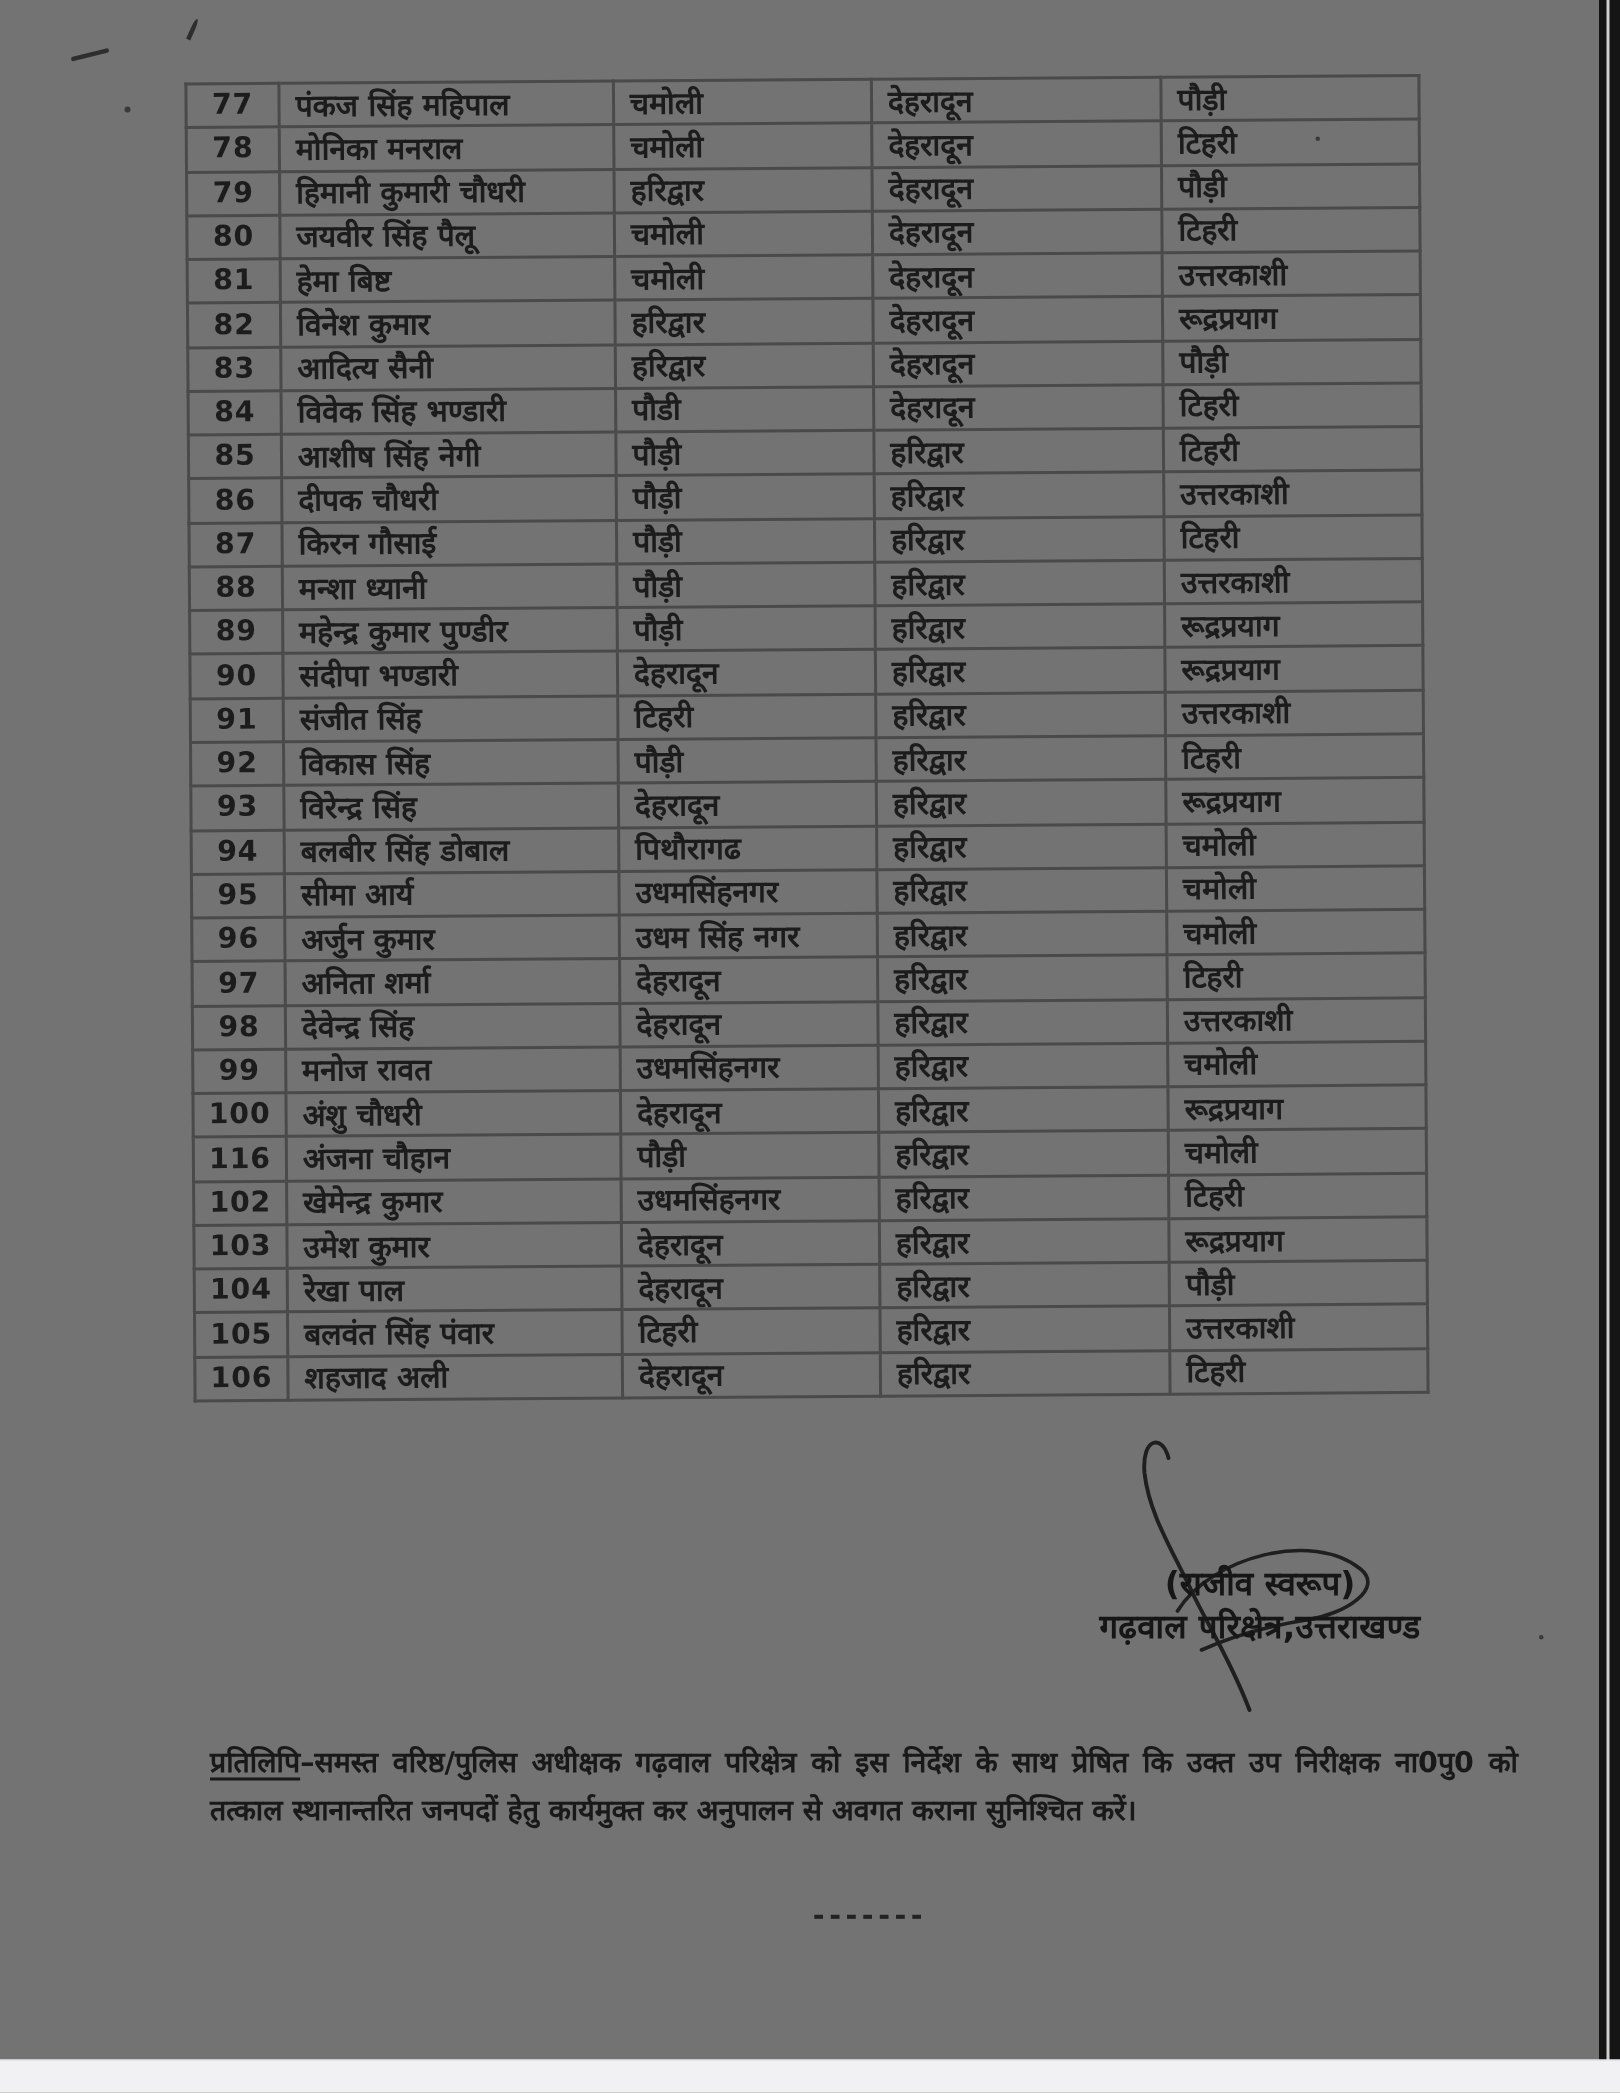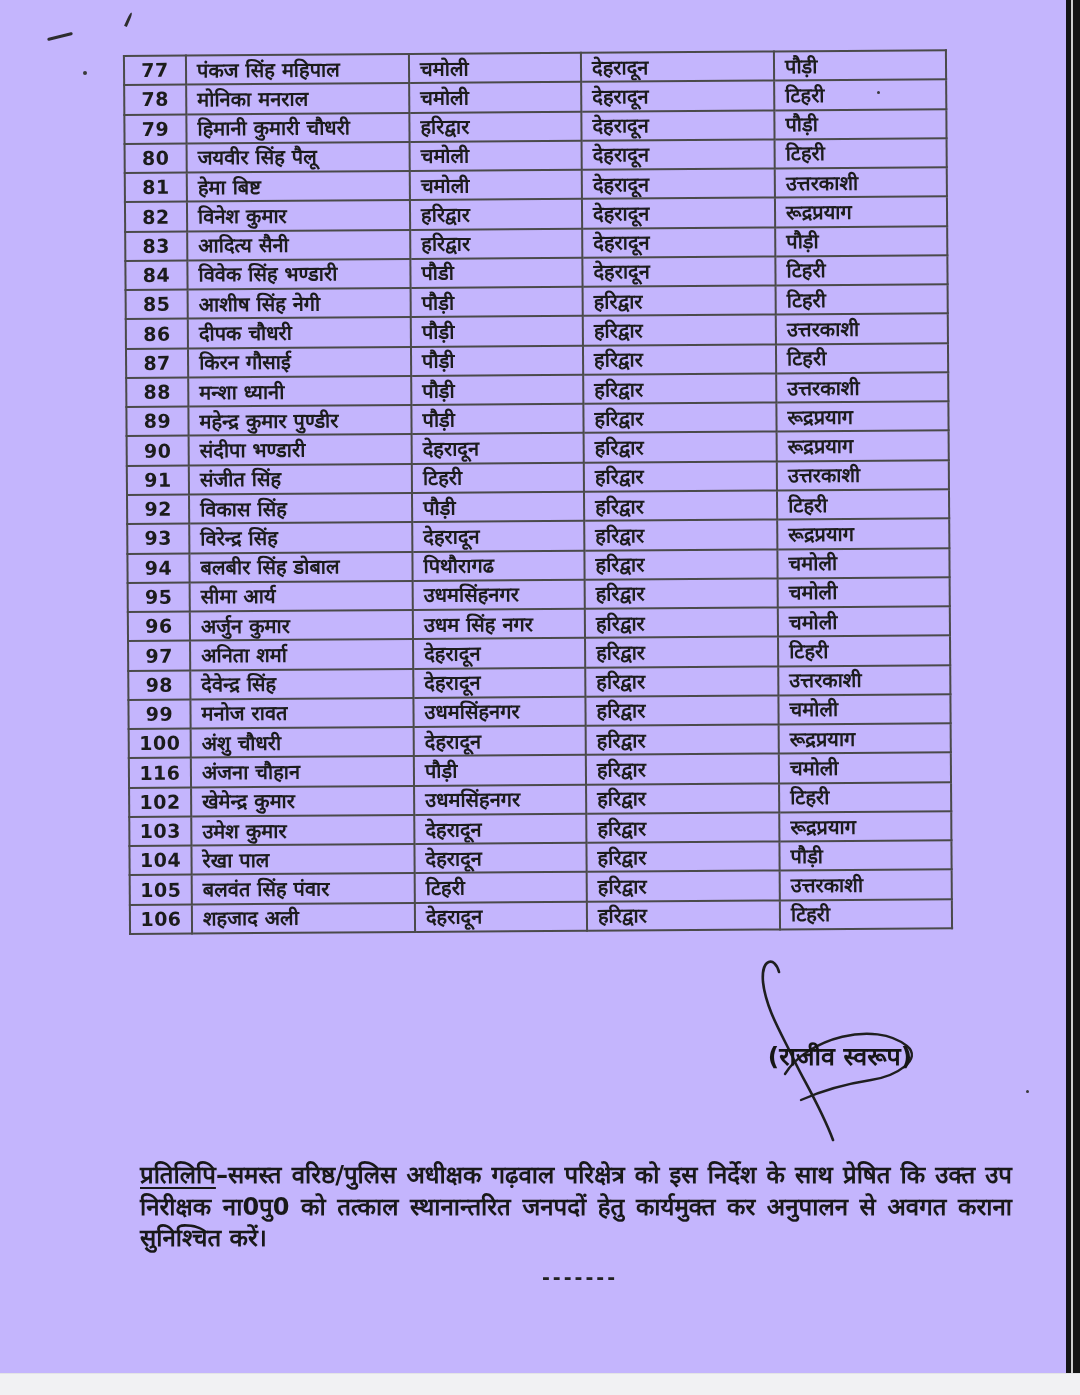--- a/index.html
+++ b/index.html
@@ -2,21 +2,21 @@
 <html><head>
 <meta charset="utf-8">
 <style>
   html,body{margin:0;padding:0;}
   body{
     width:1080px;height:1395px;position:relative;overflow:hidden;
     background:#ffffff;
     font-family:"DejaVu Sans","Liberation Sans",sans-serif;
     color:#1b1b1b;
   }
-  .page{position:absolute;inset:0;background:#c4b5fd;}
+  .page{position:absolute;inset:0;background:#737373;}
 
   
   .table-wrap{
     position:absolute;left:126px;top:55px;width:822px;height:880px;
     transform:rotate(-0.4deg);transform-origin:left center;
   }
   table.roster{
     border-collapse:collapse;table-layout:fixed;
     width:822px;height:880px;
   }
@@ -30,29 +30,29 @@
   table.roster td:first-child{
     text-align:center;padding:0 4px;font-size:19px;letter-spacing:0.5px;
   }
   col.c-sno{width:62px;} col.c-name{width:223px;}
   col.c-d1{width:172px;} col.c-d2{width:193px;} col.c-d3{width:172px;}
 
   
   .sig-svg{position:absolute;left:725px;top:952px;width:240px;height:190px;}
   .sig-block{
     position:absolute;left:690px;top:1042px;width:300px;
-    text-align:center;font-weight:700;font-size:25px;line-height:29px;
+    text-align:center;font-weight:700;font-size:22px;line-height:29px;
     color:#161616;
   }
   .sig-block .wide{letter-spacing:0.2px;}
 
   
   .para{
     position:absolute;left:140px;width:872px;
-    font-size:24px;font-weight:600;line-height:31.5px;
+    font-size:19px;font-weight:600;line-height:31.5px;
     text-align:justify;color:#191919;
   }
   .para .lead{
     text-decoration:underline;text-underline-offset:4px;text-decoration-thickness:2px;
     font-weight:700;
   }
   .para1{top:1160px;}
   .para2{top:1306px;text-align:left;}
   .divider{
     position:absolute;left:500px;top:1266px;width:160px;text-align:center;
@@ -306,20 +306,21 @@
     </table>
   </div>
 
   <svg class="sig-svg" viewBox="0 0 240 190">
     <path d="M 54,20 C 50,4 36,6 38,30 C 41,58 58,84 70,110 C 79,129 96,156 108,188" fill="none" stroke="#1f1f1f" stroke-width="2.6" stroke-linecap="round"></path>
     <path d="M 60,122 C 82,86 150,68 182,94 C 198,107 172,124 146,128 C 120,132 94,140 76,148" fill="none" stroke="#1f1f1f" stroke-width="2.4" stroke-linecap="round"></path>
   </svg>
 
   <div class="sig-block">
     <div>(राजीव स्वरूप)</div>
+    <div class="wide">गढ़वाल परिक्षेत्र,उत्तराखण्ड</div>
   </div>
 
   <div class="para para1">
     <span class="lead">प्रतिलिपि</span><span>–समस्त वरिष्ठ/पुलिस अधीक्षक गढ़वाल परिक्षेत्र को इस निर्देश के साथ प्रेषित कि उक्त उप निरीक्षक ना0पु0 को तत्काल स्थानान्तरित जनपदों हेतु कार्यमुक्त कर अनुपालन से अवगत कराना सुनिश्चित करें।</span>
   </div>
 
   <div class="divider">-------</div>
 
 
   <div class="edge-band">

